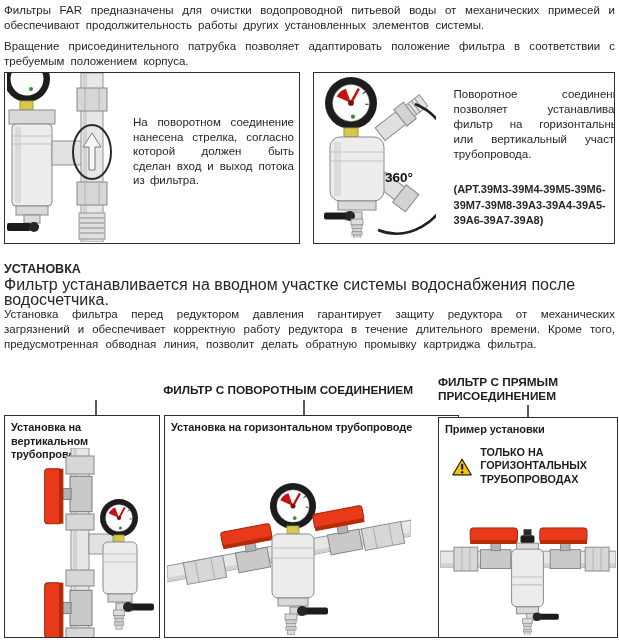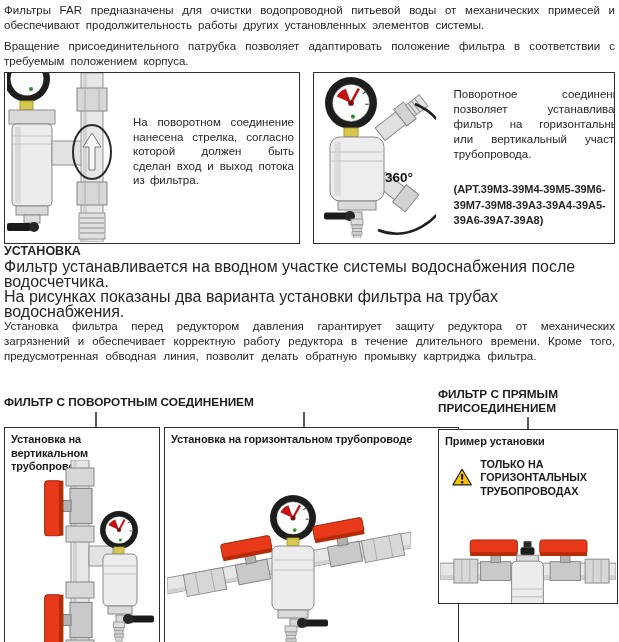--- a/index.html
+++ b/index.html
@@ -14,39 +14,39 @@
   .fig-row{display:flex;gap:13px;height:172px;margin-top:0}
   .figbox{position:relative;border:1.6px solid #2e2e2e;background:#fff;overflow:hidden}
   .figbox.fleft{width:297px}
   .figbox.fright{width:304px}
   .fig-note-left{position:absolute;left:128px;top:42px;width:161px;font-size:11.5px;line-height:14.6px;text-align:justify;word-spacing:2px}
   .fig-note-right{position:absolute;left:140px;top:14px;width:172px}
   .fig-note-right .note{font-size:11.5px;line-height:15px;text-align:justify;word-spacing:2px}
   .fig-note-right .art{font-size:11px;line-height:15.5px;font-weight:bold;margin-top:20px;overflow-wrap:anywhere}
   .illuA{position:absolute;left:2px;top:0}
   .illuB{position:absolute;left:4px;top:3px}
-  .install-heading{font-size:12.5px;font-weight:bold;line-height:15px}
+  .install-heading{font-size:12.5px;font-weight:bold;margin-top:18px;line-height:15px}
   .p3{word-spacing:4px}
   .diagram-section{position:relative;margin-top:13px;height:275px}
   .group-title{position:absolute;font-weight:bold;font-size:11.8px;color:#1c1c1c}
-  .gt-left{left:0;width:409px;text-align:left;top:18px}
+  .gt-left{left:0;width:409px;text-align:right;top:18px}
   .gt-right{left:434px;width:180px;text-align:left;top:11px;line-height:13.5px}
   .connector{position:absolute;width:2px;background:#5a5a5a}
   .c1{left:91px;top:35px;height:15px}
   .c2{left:299px;top:35px;height:15px}
   .c3{left:523px;top:40px;height:13px}
   .dbox{position:absolute;border:1.6px solid #2e2e2e;background:#fff;overflow:hidden}
   .dbox1{left:0;top:50px;width:156px;height:223px}
   .dbox2{left:160px;top:50px;width:295px;height:223px}
-  .dbox3{left:434px;top:52px;width:180px;height:175px}
+  .dbox3{left:434px;top:52px;width:180px;height:221px}
   .dbox-title{font-weight:bold;font-size:11px;line-height:13.5px;padding:5px 5px 0 6px;letter-spacing:-0.1px;color:#1c1c1c}
   .illu1{position:absolute;left:0;top:32px}
   .illu2{position:absolute;left:2px;top:32px}
   .illu3{position:absolute;left:1px;top:99px}
-  .warn-row{display:flex;align-items:center;gap:8px;margin:7px 5px 0 13px}
+  .warn-row{display:flex;align-items:flex-end;gap:8px;margin:7px 5px 0 13px}
   .warn-text{font-weight:bold;font-size:10.8px;line-height:13.5px;padding-top:2px;color:#1c1c1c}
 </style>
 </head>
 <body>
 
 <svg width="0" height="0" style="position:absolute">
   <defs>
     <g id="gauge">
       <circle r="20" fill="#1d1d1d"></circle>
       <circle r="14" fill="#fdfdfd" stroke="#c9c9c9" stroke-width="0.5"></circle>
@@ -148,21 +148,20 @@
       </svg>
       <div class="fig-note-right">
         <p class="note">Поворотное соединение позволяет устанавливать фильтр на горизонтальный или вертикальный участок трубопровода.</p>
         <p class="art">(АРТ.39М3-39М4-39М5-39М6-39М7-39М8-39А3-39А4-39А5-39А6-39А7-39А8)</p>
       </div>
     </div>
   </div>
 
   <p class="install-heading">УСТАНОВКА</p>
   <p class="plain">Фильтр устанавливается на вводном участке системы водоснабжения после водосчетчика.</p>
-  <p class="plain">На рисунках показаны два варианта установки фильтра на трубах водоснабжения.</p>
   <p class="jtext p3">Установка фильтра перед редуктором давления гарантирует защиту редуктора от механических загрязнений и обеспечивает корректную работу редуктора в течение длительного времени. Кроме того, предусмотренная обводная линия, позволит делать обратную промывку картриджа фильтра.</p>
 
   <div class="diagram-section">
 
     <div class="group-title gt-left">ФИЛЬТР С ПОВОРОТНЫМ СОЕДИНЕНИЕМ</div>
     <div class="group-title gt-right">ФИЛЬТР С ПРЯМЫМ ПРИСОЕДИНЕНИЕМ</div>
     <div class="connector c1"></div>
     <div class="connector c2"></div>
     <div class="connector c3"></div>
 

